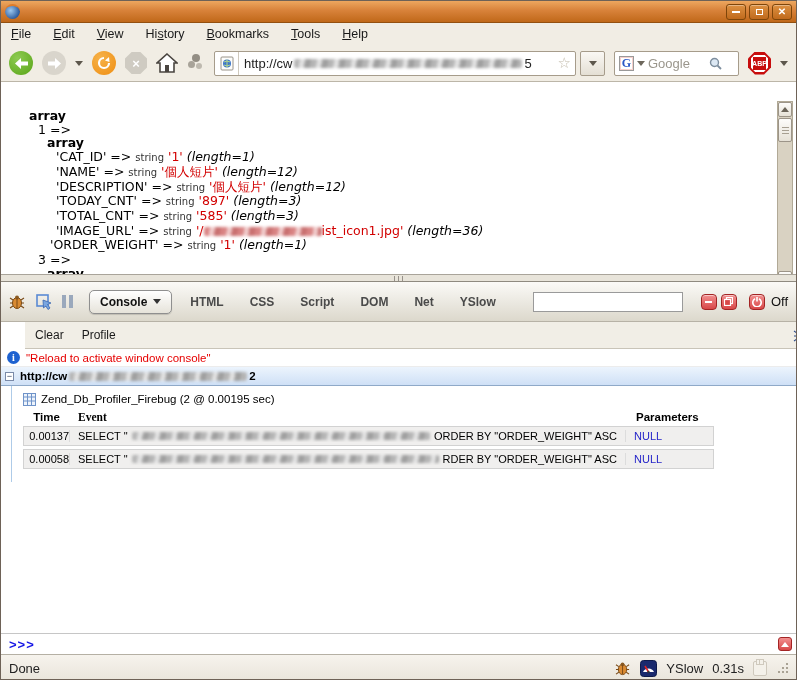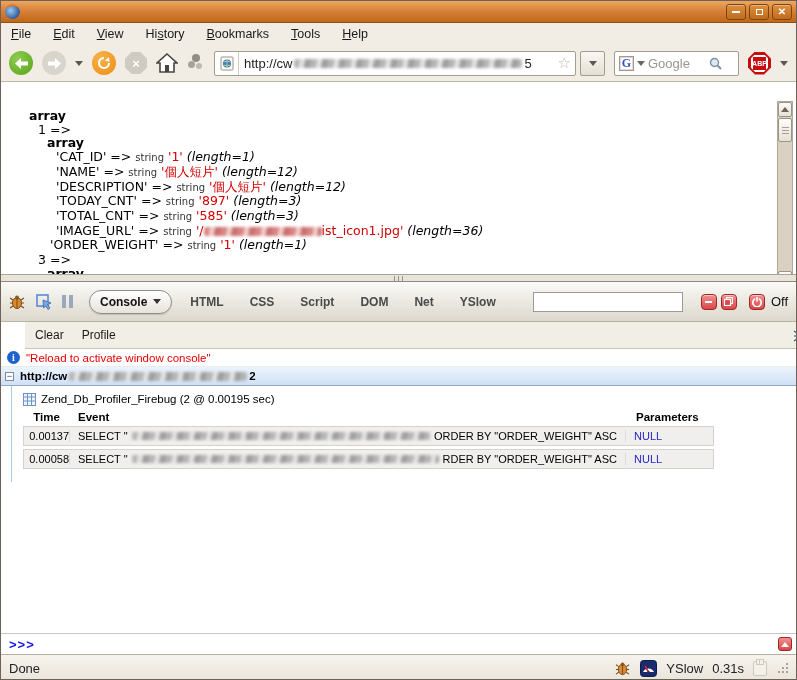--- a/index.html
+++ b/index.html
@@ -117,21 +117,21 @@
   
   .splitter { position:absolute; left:0; top:273px; width:100%; height:8px;
     background:#e8e4da; border-top:1px solid #a9a49a; border-bottom:1px solid #8f8a80;
     display:flex; align-items:center; justify-content:center; gap:3px; }
   .splitter i { width:1px; height:5px; background:#97918a; display:block; }
   
   .fb-tabbar { position:absolute; left:0; top:281px; width:100%; height:40px;
     background:linear-gradient(#fbfaf7,#dcd8cc); border-bottom:1px solid #b7b2a6;
     display:flex; align-items:center; padding:0 8px; gap:10px; }
   .fb-tab { font-size:12px; font-weight:bold; color:#4a4a4a; padding:4px 8px; cursor:default; display:flex; align-items:center; gap:6px;}
-  .fb-tab.active { background:linear-gradient(#ffffff,#e6e3da); border:1px solid #8f8f8f; border-radius:12px; color:#111;
+  .fb-tab.active { background:linear-gradient(#ffffff,#e6e3da); border:1px solid #8f8f8f; border-radius:5px; color:#111;
     padding:4px 10px; box-shadow:0 1px 1px rgba(0,0,0,.15); }
   .fb-tab .caret { width:0; height:0; border-left:4px solid transparent; border-right:4px solid transparent; border-top:5px solid #333; }
   .fb-search { margin-left:auto; width:150px; height:20px; background:#fff; border:1px solid #9a9a9a;
     display:flex; align-items:center; padding:0 3px; gap:3px; }
   .fb-search input { border:none; outline:none; flex:1; font-size:11px; background:transparent; }
   .redbtn { width:16px; height:16px; border-radius:4px; border:1px solid #a32424;
     background:linear-gradient(#f29090,#d84848); display:flex; align-items:center; justify-content:center; flex:none;
     box-shadow:inset 0 1px 0 rgba(255,255,255,.5); }
   .fb-off-label { font-size:13px; color:#111; margin-left:2px; }
   
@@ -146,21 +146,21 @@
   .group-row { display:flex; align-items:center; gap:6px; height:19px; padding:0 4px;
     background:linear-gradient(#ecf4fd,#cfe0f6); border-bottom:1px solid #8fa9c8; font-size:11.5px; }
   .expander { width:9px; height:9px; border:1px solid #7a8aa8; background:#fff; color:#2a3a58;
     font-size:9px; line-height:7px; text-align:center; flex:none; }
   .group-url { font-weight:bold; color:#000; display:flex; align-items:center; }
   .group-body { margin-left:10px; border-left:1px solid #aecbe8; padding:4px 0 10px 11px; }
   
   .pf-title { display:flex; align-items:center; gap:5px; font-size:11.5px; color:#000; height:18px; }
   .pf-header { display:flex; width:692px; font-size:11.5px; font-weight:bold; height:18px; align-items:center; }
   .pf-header .c1 { width:47px; text-align:center; }
-  .pf-header .c2 { width:558px; padding-left:8px; }
+  .pf-header .c2 { width:558px; padding-left:8px;font-family:Liberation Serif, serif; }
   .pf-header .c3 { width:87px; padding-left:8px; }
   .pf-row { display:flex; width:691px; height:20px; align-items:center; background:#f0efee;
     border:1px solid #d2d2d2; margin-bottom:3px; font-size:11px; color:#000; }
   .pf-row .c1 { width:46px; text-align:right; border-right:1px solid #dcdcdc; flex:none;}
   .pf-row .c2 { width:556px; padding:0 8px; display:flex; align-items:center; gap:4px; white-space:nowrap; overflow:hidden; border-right:1px solid #dcdcdc; flex:none;}
   .pf-row .c2 .redact { flex:1; height:8px; }
   .pf-row .c3 { padding-left:8px; color:#2626c9; }
   
   .cmdline { position:absolute; left:0; top:632px; width:100%; height:21px; background:#fff;
     border-top:1px solid #c6c6c6; display:flex; align-items:center; padding:0 4px 0 8px; }

